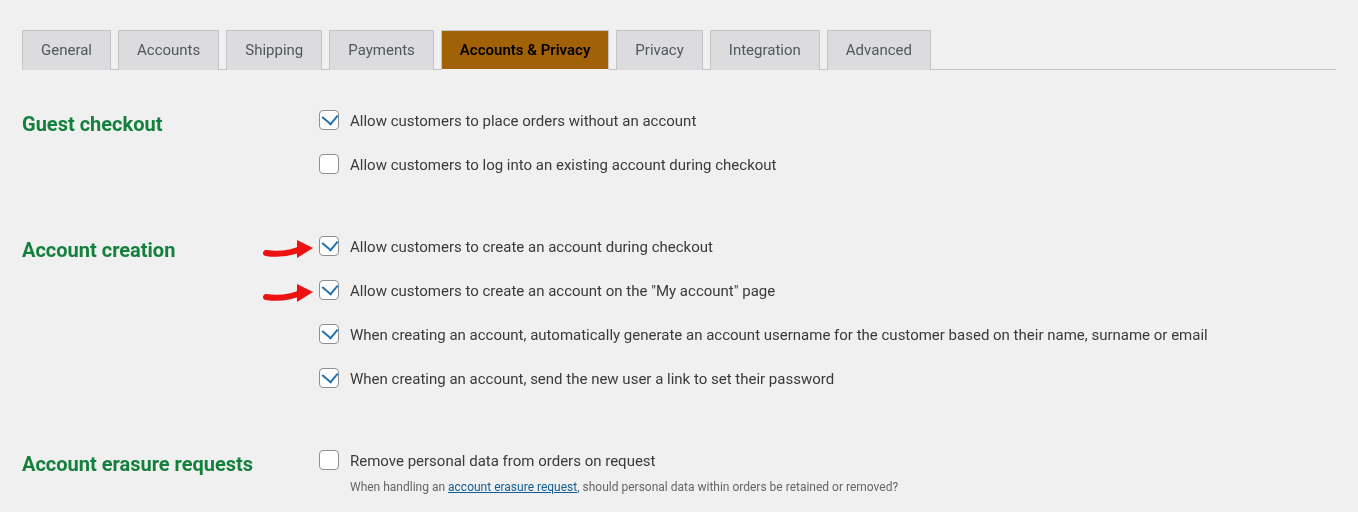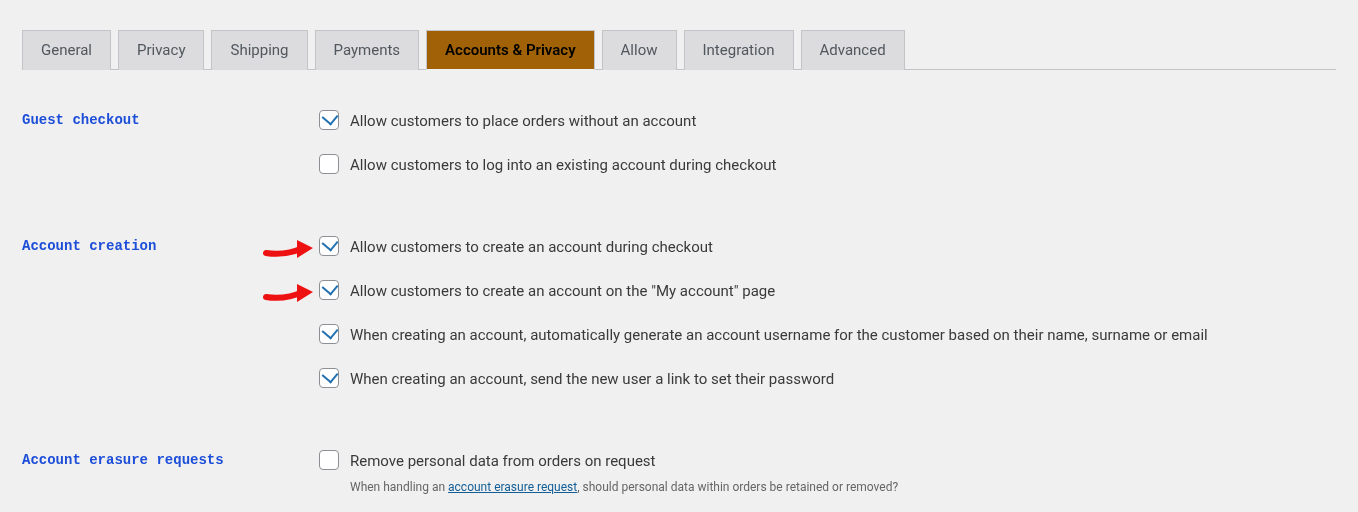--- a/index.html
+++ b/index.html
@@ -43,24 +43,23 @@
   .row{
     display:flex;
     align-items:flex-start;
     margin-bottom:60px;
   }
   .row:last-child{margin-bottom:0}
   .row-label{
     width:297px;
     flex:0 0 297px;
     font-weight:700;
-    color:#1d4ed8;
-    font-size:14px;
+    color:#15803d;
+    font-size:20px;
     padding-top:2px;
-    font-family:Liberation Mono, monospace;
   }
   .row-fields{flex:1;position:relative}
   .field{
     display:flex;
     align-items:flex-start;
     margin-bottom:22px;
     position:relative;
   }
   .field:last-child{margin-bottom:0}
 
@@ -106,25 +105,25 @@
   }
   .arrow svg{width:50px;height:24px;display:block}
 </style>
 </head>
 <body>
 
 <div class="page">
 
   <div class="tabs" id="tabs">
       <div class="tab">General</div>
-      <div class="tab">Privacy</div>
+      <div class="tab">Accounts</div>
       <div class="tab">Shipping</div>
       <div class="tab">Payments</div>
       <div class="tab active">Accounts &amp; Privacy</div>
-      <div class="tab">Allow</div>
+      <div class="tab">Privacy</div>
       <div class="tab">Integration</div>
       <div class="tab">Advanced</div>
     </div>
 
   <div class="form">
 
     <div class="row">
       <div class="row-label">Guest checkout</div>
       <div class="row-fields">
         <div class="field">

